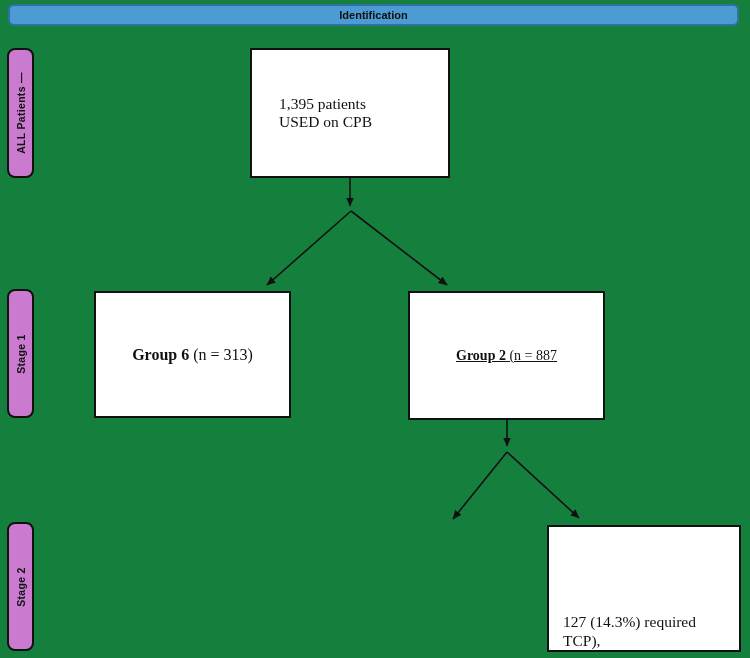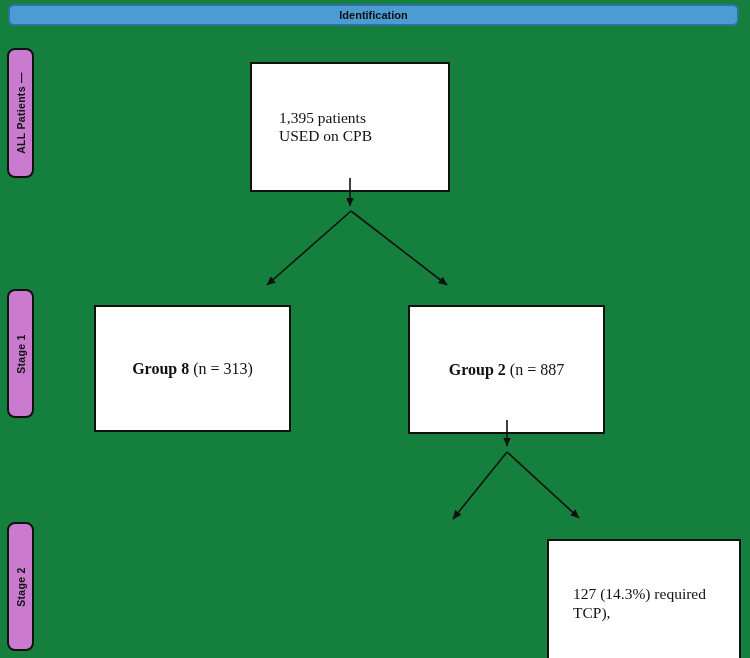--- a/index.html
+++ b/index.html
@@ -56,27 +56,26 @@
   
   .node {
     position: absolute;
     box-sizing: border-box;
     background: #ffffff;
     border: 2.5px solid var(--outline, #111111);
     display: flex; align-items: center;
     font-size: 15.5px;
     line-height: 18px;
     color: #111111;
-    margin-top: 14px;
   }
   .node-root    { left: 250px; top: 48px;  width: 200px; height: 130px; padding-left: 27px; }
   .node-group1  { left: 94px;  top: 291px; width: 197px; height: 127px; justify-content: center; text-align: center; font-size: 16px; }
-  .node-group2  { left: 408px; top: 291px; width: 197px; height: 129px; justify-content: center; text-align: center; font-size: 16px; }
+  .node-group2  { left: 408px; top: 291px; width: 197px; height: 129px; justify-content: center; text-align: center; font-size: 14px; text-decoration: underline; }
   .node-notused { left: 290px; top: 524px; width: 193px; height: 127px; justify-content: center; text-align: center; font-size: 16px; }
-  .node-tcp     { left: 547px; top: 525px; width: 194px; height: 127px; padding-left: 24px; line-height: 19px; }
+  .node-tcp     { left: 547px; top: 525px; width: 194px; height: 127px; padding-left: 14px; line-height: 19px; align-items: flex-end; }
   .node .line { display: block; }
 
   
   .arrows {
     position: absolute; left: 0; top: 0;
     pointer-events: none;
   }
   .arrows line { stroke: var(--outline, #111111); stroke-width: 1.6; }
 </style>
 </head>
@@ -99,21 +98,21 @@
   </div>
 
   <div class="node node-root">
     <div>
       <span class="line">1,395 patients</span>
       <span class="line">USED on CPB</span>
     </div>
   </div>
 
   <div class="node node-group1">
-    <div><b>Group 8</b><span> (n = 313)</span></div>
+    <div><b>Group 6</b><span> (n = 313)</span></div>
   </div>
 
   <div class="node node-group2">
     <div><b>Group 2</b><span> (n = 887</span></div>
   </div>
 
 
   <div class="node node-tcp">
     <div>
       <span class="line">127 (14.3%) required</span>

